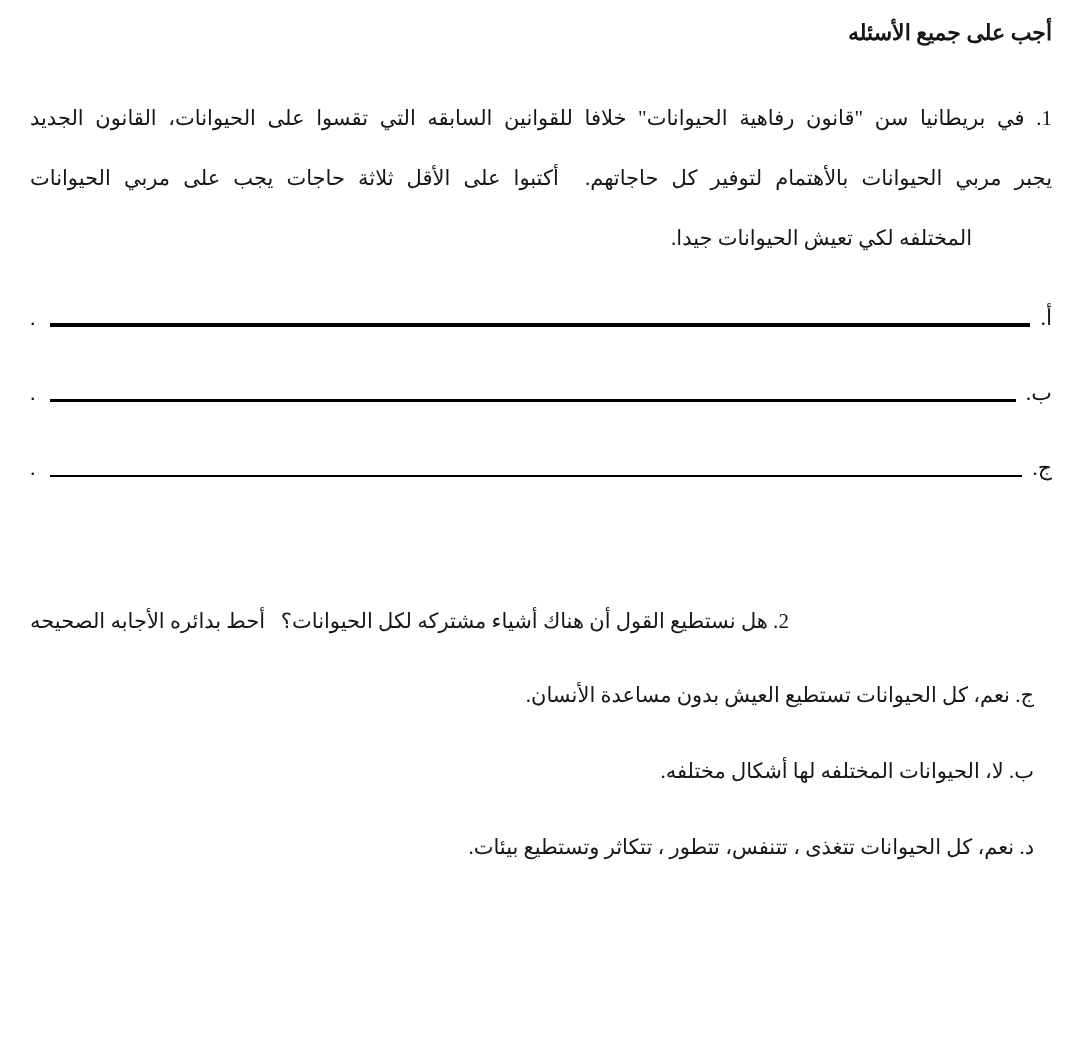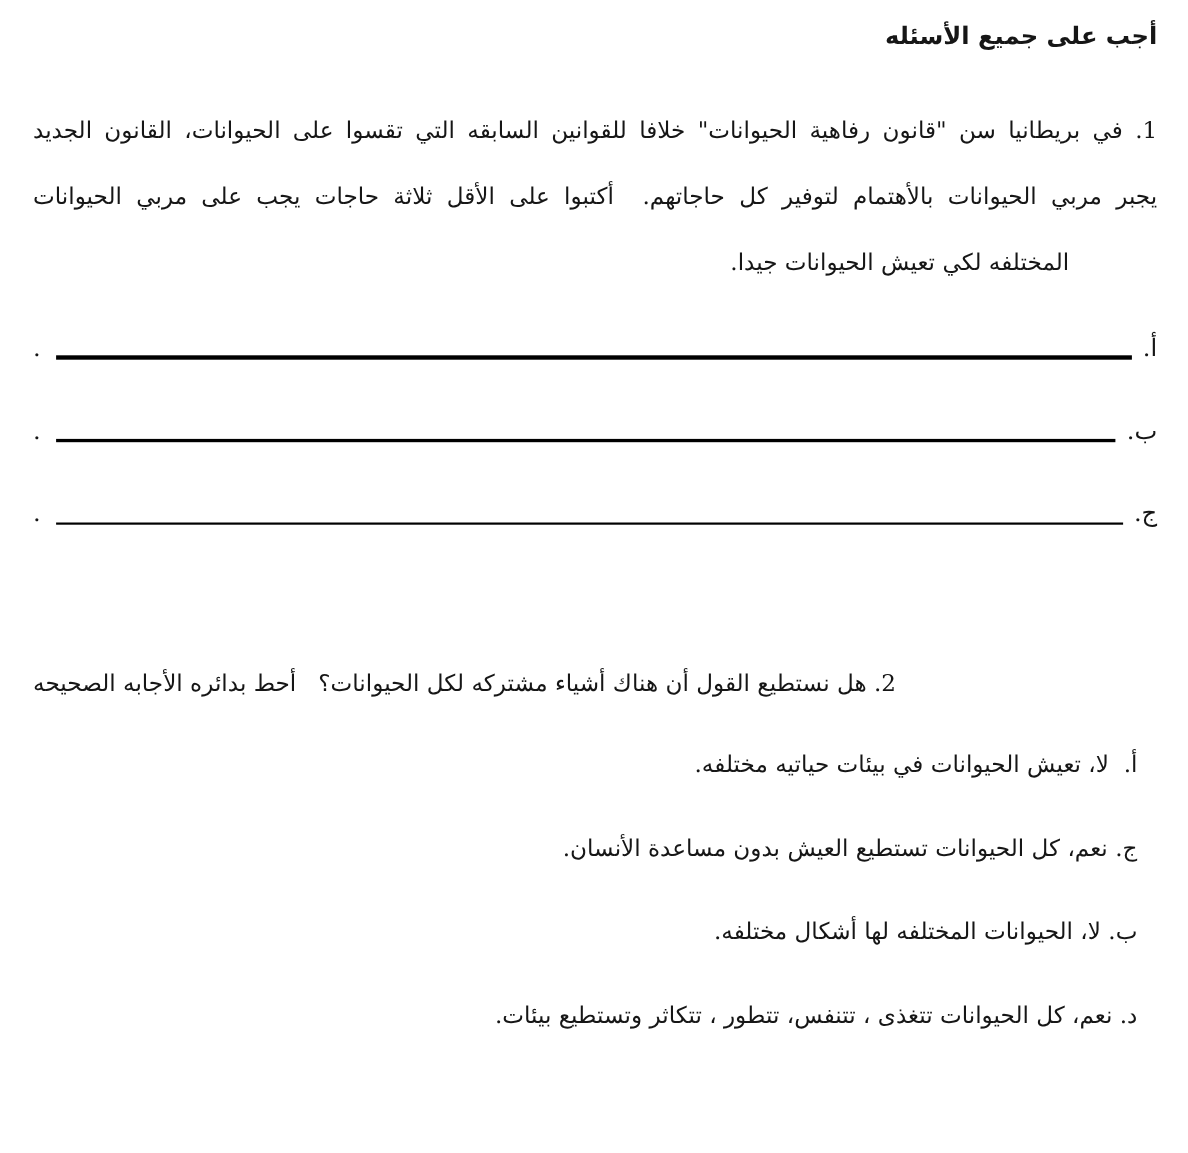--- a/index.html
+++ b/index.html
@@ -13,20 +13,21 @@
     font-family: "DejaVu Serif", "DejaVu Sans", serif;
     color: #161616;
     overflow: hidden;
   }
   .page {
     box-sizing: border-box;
     width: 1080px;
     height: 1048px;
     padding: 14px 28px 0 30px;
     direction: rtl;
+    font-family: Liberation Serif, serif;
   }
   .header {
     font-size: 22px;
     font-weight: bold;
     height: 38px;
     line-height: 38px;
     text-align: right;
     margin-bottom: 36px;
   }
   .q1 .jline {
@@ -118,20 +119,19 @@
     <div class="ans-row">
       <span class="ans-label">ج.</span>
       <div class="ans-line"></div>
       <span class="ans-dot">.</span>
     </div>
   </section>
 
   <section class="q2">
     <div class="q2text">2. هل نستطيع القول أن هناك أشياء مشتركه لكل الحيوانات؟&nbsp;&nbsp; أحط بدائره الأجابه الصحيحه</div>
     <div class="options">
-      <div class="option">أ.&nbsp; لا، تعيش الحيوانات في بيئات حياتيه مختلفه.</div>
       <div class="option">ج. نعم، كل الحيوانات تستطيع العيش بدون مساعدة الأنسان.</div>
       <div class="option">ب. لا، الحيوانات المختلفه لها أشكال مختلفه.</div>
       <div class="option">د. نعم، كل الحيوانات تتغذى ، تتنفس، تتطور ، تتكاثر وتستطيع بيئات.</div>
     </div>
   </section>
 
 </div>
 
 </body></html>

